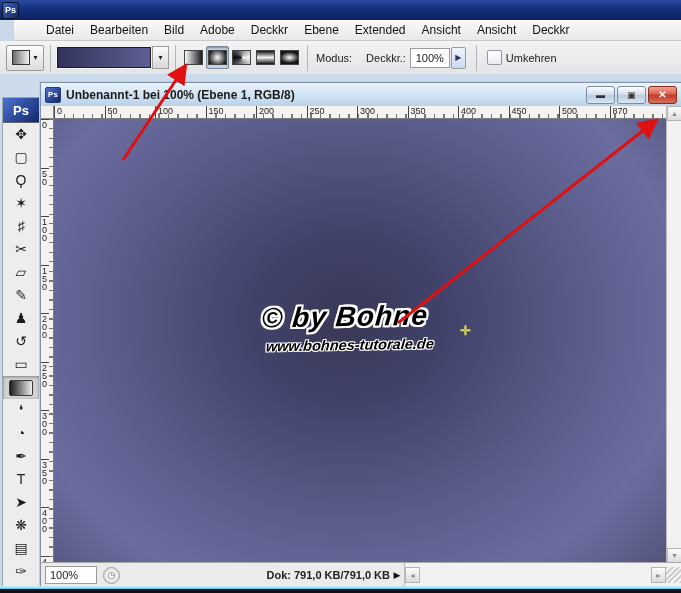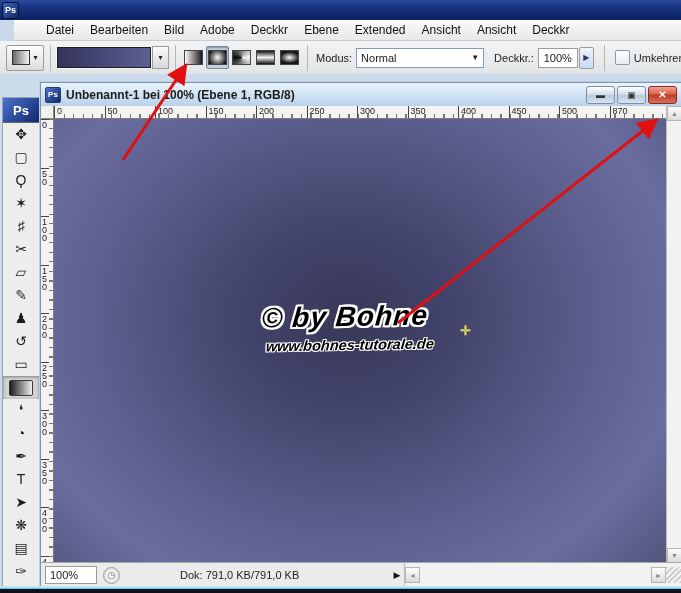--- a/index.html
+++ b/index.html
@@ -131,21 +131,21 @@
   #v-scroll .down{position:absolute;bottom:0;}
 
   
   #doc-status{left:0;bottom:0;right:0;height:24px;background:#ebebeb;border-top:1px solid #a9a9a9;
     display:flex;align-items:center;font-size:11px;color:#222;}
   #zoom-field{width:46px;height:16px;background:#fff;border:1px solid #9b9b9b;margin-left:4px;
     display:flex;align-items:center;padding-left:4px;flex:none;}
   #clock-icon{width:15px;height:15px;border-radius:50%;border:1px solid #9a9a9a;margin-left:6px;
     background:radial-gradient(#fdfdfd,#d7d7d7);color:#777;font-size:9px;
     display:flex;align-items:center;justify-content:center;flex:none;}
-  #doc-size{flex:none;margin-left:60px;width:210px;text-align:left;}
+  #doc-size{flex:none;margin-left:60px;width:210px;text-align:right;font-weight:bold;}
   #status-arrow{flex:none;width:14px;text-align:center;color:#111;font-size:9px;}
   #h-scroll{flex:1;height:24px;border-left:1px solid #bcbcbc;background:#f2f2f2;position:relative;display:flex;align-items:center;}
   #h-scroll .left{position:absolute;left:0;top:4px;height:16px;width:15px;}
   #h-scroll .right{position:absolute;right:15px;top:4px;height:16px;width:15px;}
   #resize-grip{position:absolute;right:0;top:4px;width:15px;height:16px;
     background:repeating-linear-gradient(135deg,#cfcfcf 0 2px,#f4f4f4 2px 4px);}
 
   
   #bottom-strip{left:0;top:586px;width:681px;height:7px;
     background:linear-gradient(#bfe4f4 0 2px,#54c9ef 2px 3px,#101018 3px 100%);}
@@ -196,24 +196,20 @@
       </div>
       <div class="gtype gt-reflected">
         <div class="swatch"></div>
       </div>
       <div class="gtype gt-diamond">
         <div class="swatch"></div>
       </div>
     </div>
   <div class="vsep"></div>
   <span class="opt-label">Modus:</span>
-  <div id="modus-select">
-    <span>Normal</span>
-    <span class="dd-arrow">▼</span>
-  </div>
   <span class="opt-label" style="margin-left:10px;">Deckkr.:</span>
   <div id="opacity-box">
     <span>100%</span>
   </div>
   <div id="opacity-btn">
     <span>▶</span>
   </div>
   <div class="vsep" style="margin:0 10px;"></div>
   <div class="checkbox">
     <span></span>

